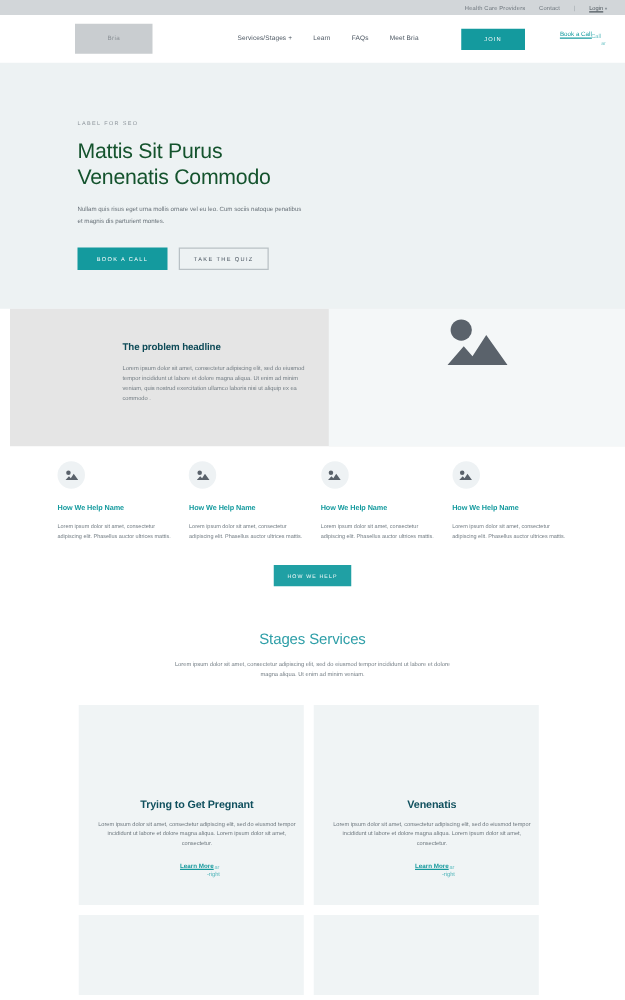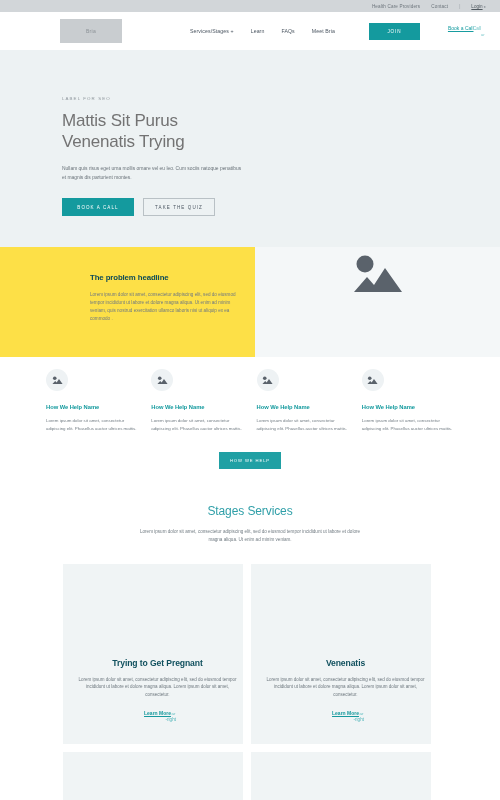--- a/index.html
+++ b/index.html
@@ -153,21 +153,21 @@
   }
   .hero-label {
     font-size: 4.4px;
     letter-spacing: 1.1px;
     color: #8f979d;
     margin-bottom: 9px;
   }
   .hero-title {
     font-size: 17px;
     line-height: 21px;
-    color: #737373;
+    color: #14532d;
     font-weight: normal;
     letter-spacing: -0.2px;
     margin-bottom: 13px;
   }
   .hero-body {
     font-size: 4.9px;
     line-height: 8.5px;
     color: #697279;
     width: 180px;
     margin-bottom: 16px;
@@ -200,22 +200,23 @@
     align-items: center;
     justify-content: center;
     border: 1px solid #b9c1c5;
     cursor: pointer;
   }
 
   
   .problem {
     height: 110px;
     display: flex;
-    background: #fde047;
+    background: #e5e5e5;
     position: relative;
+    margin-left: 8px;
   }
   .problem-text {
     width: 255px;
     padding: 26px 0 0 90px;
   }
   .problem-title {
     font-size: 7.8px;
     color: #0d4a57;
     font-weight: bold;
     margin-bottom: 9px;
@@ -318,21 +319,21 @@
     margin: 0 auto 20px auto;
   }
   .stages-grid {
     display: flex;
     gap: 8px;
     padding: 0 63px;
     flex-wrap: wrap;
   }
   .stage-card {
     width: 180px;
-    height: 180px;
+    height: 160px;
     background: #f0f4f5;
     display: flex;
     flex-direction: column;
     align-items: center;
     justify-content: flex-end;
     padding: 0 3px 18px 12px;
     text-align: center;
   }
   .stage-card.empty {
     height: 64px;
@@ -418,21 +419,21 @@
         <span class="book-overlay">Call</span>
         <span class="book-overlay2">ar</span>
       </span>
     </div>
   </div>
 
   <div class="hero">
     <div class="hero-label">LABEL FOR SEO</div>
     <h1 class="hero-title">
       <span>Mattis Sit Purus</span><br>
-      <span>Venenatis Trying</span>
+      <span>Venenatis Commodo</span>
     </h1>
     <div class="hero-body">Nullam quis risus eget urna mollis ornare vel eu leo. Cum sociis natoque penatibus et magnis dis parturient montes.</div>
     <div class="hero-buttons">
       <button class="btn-primary">BOOK A CALL</button>
       <button class="btn-outline">TAKE THE QUIZ</button>
     </div>
   </div>
 
   <div class="problem">
     <div class="problem-text">

